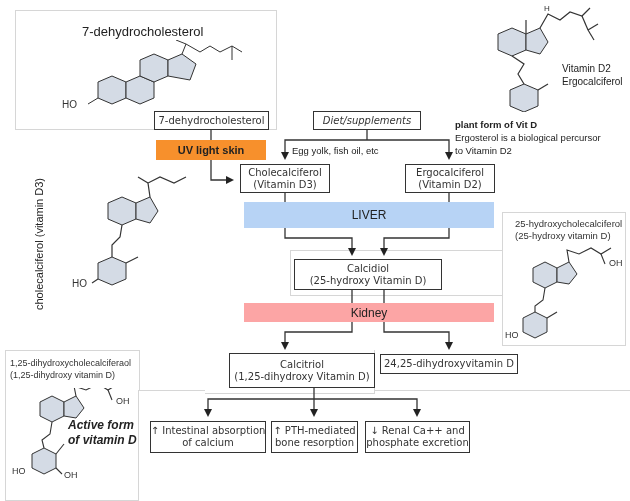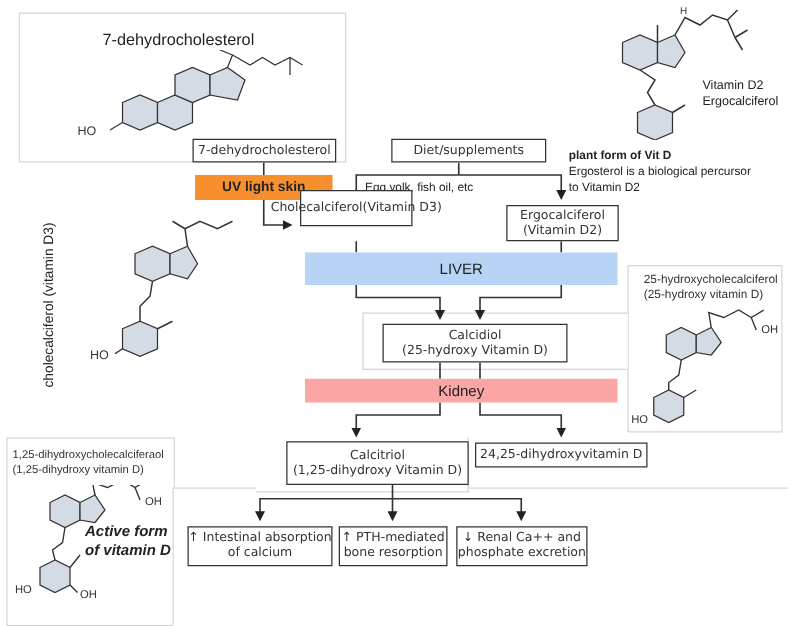--- a/index.html
+++ b/index.html
@@ -159,42 +159,42 @@
   <text x="54" y="90" font-size="9" font-family="Liberation Sans, sans-serif" fill="#333">OH</text>
 </svg>
 <div class="lbl" style="left:68px;top:418px;font-size:12px;line-height:15px;font-weight:bold;font-style:italic;">
   <span class="boxtext">Active form</span>
   <span class="boxtext">of vitamin D</span>
 </div>
 
 <div class="box" style="left:154px;top:111px;width:115px;height:19px;">
   <span>7-dehydrocholesterol</span>
 </div>
-<div class="box" style="left:313px;top:111px;width:124px;height:19px;">
+<div class="box" style="left:313px;top:111px;width:108px;height:19px;font-style:italic;">
   <span>Diet/supplements</span>
 </div>
 <div class="band" style="left:156px;top:140px;width:110px;height:20px;background:#f7902c;font-weight:bold;font-size:11px;color:#222;">
   <span>UV light skin</span>
 </div>
 <div class="lbl" style="left:292px;top:145px;font-size:9.5px;">Egg yolk, fish oil, etc</div>
 
-<div class="box" style="left:240px;top:152px;width:90px;height:29px;flex-direction:row;">
+<div class="box" style="left:240px;top:164px;width:90px;height:29px;flex-direction:column;">
   <span class="boxtext">Cholecalciferol</span>
   <span class="boxtext">(Vitamin D3)</span>
 </div>
 <div class="box" style="left:405px;top:164px;width:90px;height:29px;flex-direction:column;">
   <span class="boxtext">Ergocalciferol</span>
   <span class="boxtext">(Vitamin D2)</span>
 </div>
 
 <div class="band" style="left:244px;top:202px;width:250px;height:26px;background:#b7d3f5;color:#222;align-items:center;">
   <span>LIVER</span>
 </div>
 
-<div class="box" style="left:294px;top:259px;width:148px;height:31px;flex-direction:column;margin-left:12px;">
+<div class="box" style="left:294px;top:259px;width:148px;height:31px;flex-direction:column;">
   <span class="boxtext">Calcidiol</span>
   <span class="boxtext">(25-hydroxy Vitamin D)</span>
 </div>
 
 <div class="band" style="left:244px;top:303px;width:250px;height:19px;background:#fca5a5;color:#222;">
   <span>Kidney</span>
 </div>
 
 <div class="box" style="left:229px;top:353px;width:146px;height:35px;flex-direction:column;">
   <span class="boxtext">Calcitriol</span>

